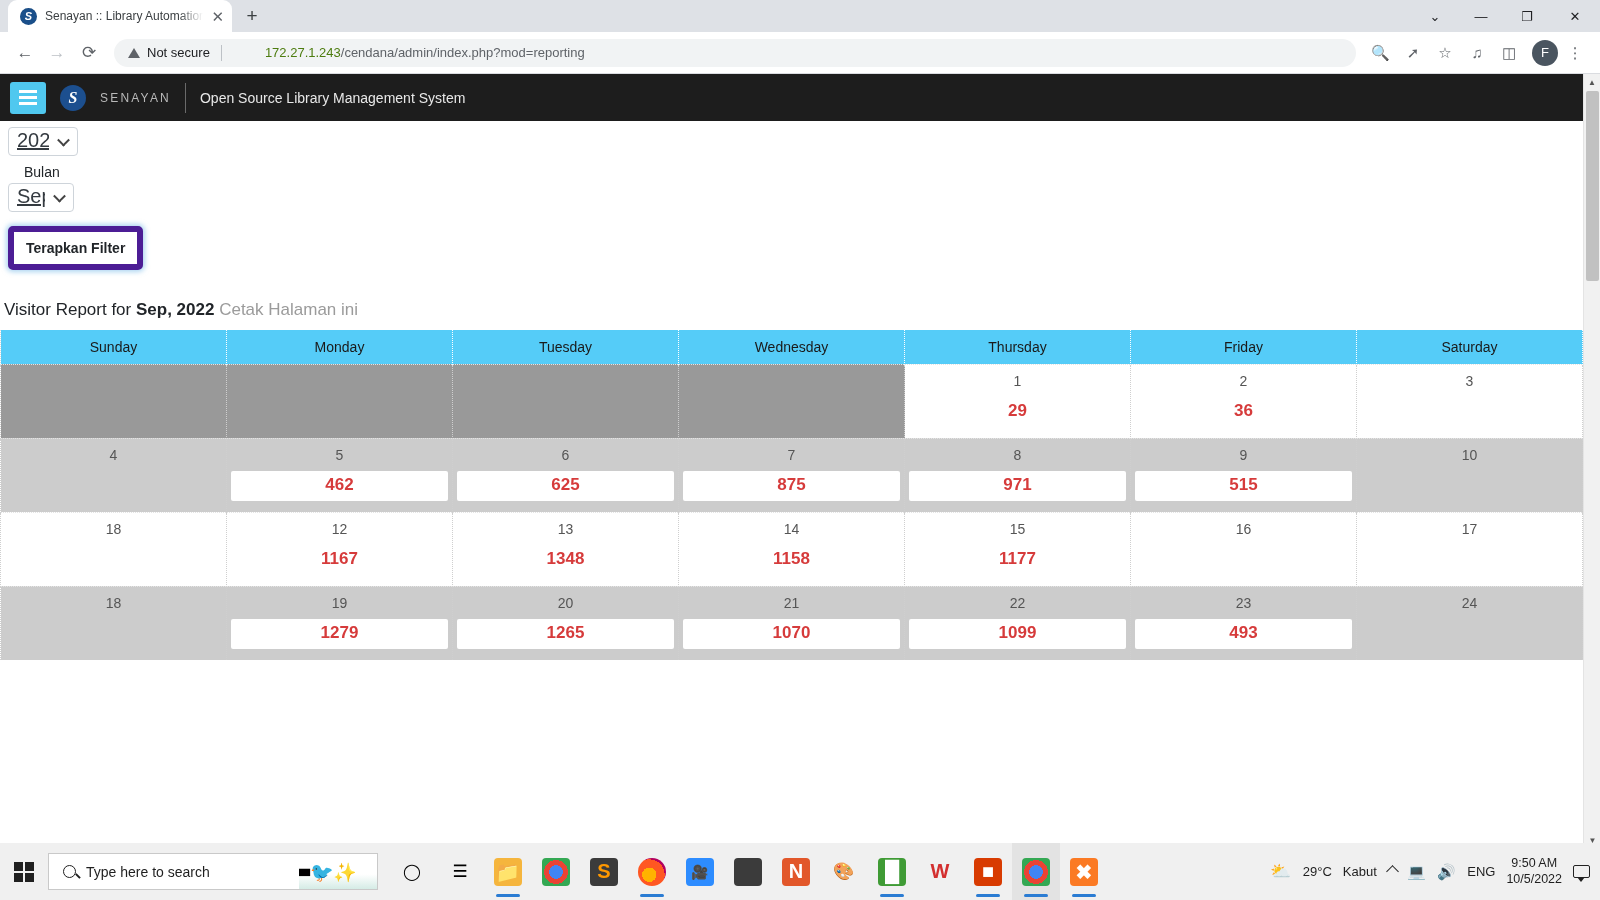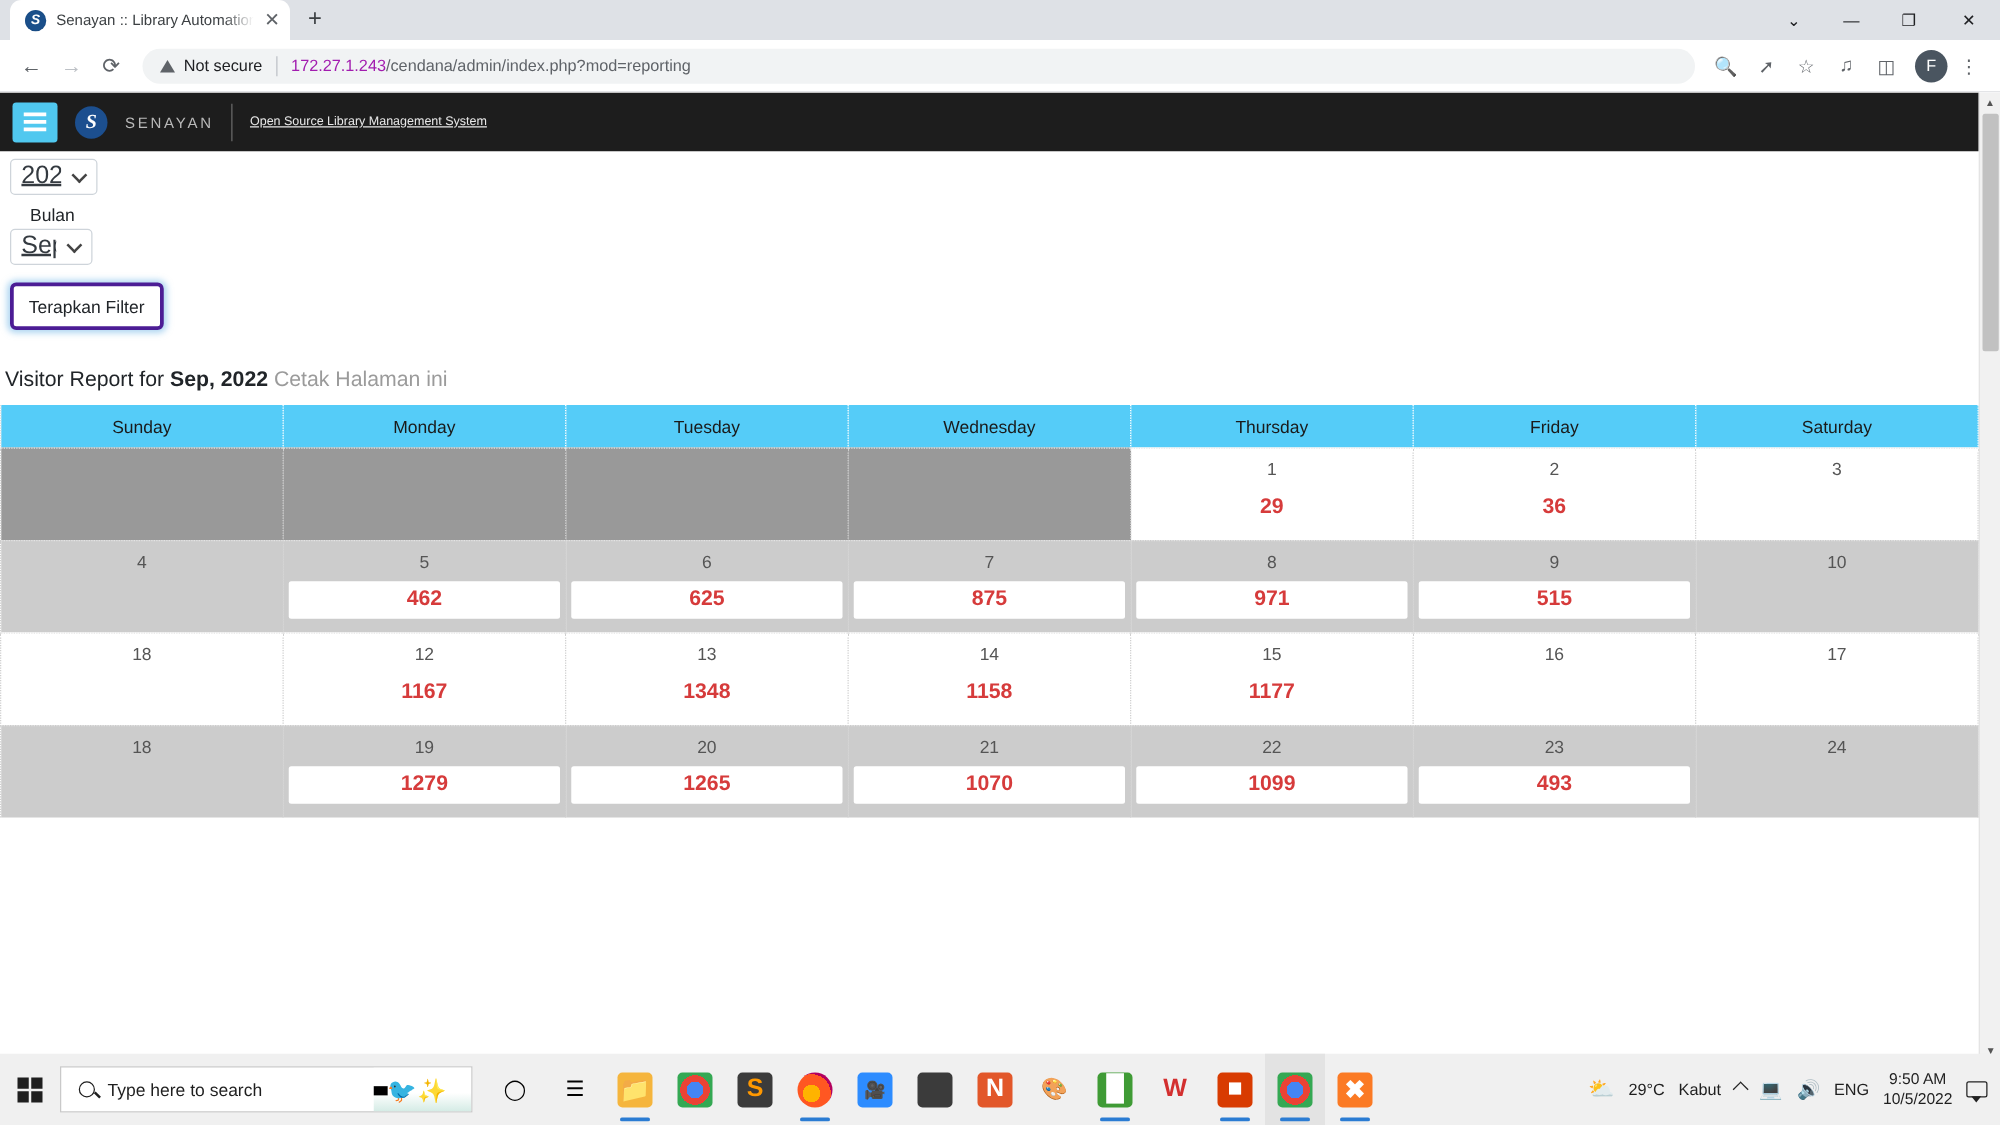--- a/index.html
+++ b/index.html
@@ -66,21 +66,21 @@
     display: flex; align-items: center; padding: 0 14px; margin: 0 8px;
     gap: 7px; font-size: 13px; color: #202124;
   }
   .warn-tri {
     width: 0; height: 0; border-left: 6px solid transparent;
     border-right: 6px solid transparent; border-bottom: 10px solid #5f6368;
     position: relative;
   }
   .omni-sep { width:1px; height:16px; background:#bdc1c6; margin: 0 4px;}
   .omni-url { white-space: nowrap; }
-  .omni-url .host { color: #a21caf; }
+  .omni-url .host { color: #4d7c0f; margin-left: 32px; }
   .omni-url .path { color: #5f6368; }
   .tool-icons { display: flex; align-items: center; gap: 2px; }
   .tool-icon {
     width: 30px; height: 30px; display: flex; align-items: center;
     justify-content: center; color: #5f6368; font-size: 15px;
   }
   .avatar {
     width: 26px; height: 26px; border-radius: 50%; background: #4a5560;
     color: #fff; font-size: 13px; display: flex; align-items: center;
     justify-content: center; margin-left: 6px;
@@ -106,21 +106,21 @@
   .senayan-logo {
     width: 26px; height: 26px; border-radius: 50%;
     background: #1c4f8f; color: #fff; font-size: 16px; font-style: italic;
     font-weight: bold; display: flex; align-items: center; justify-content: center;
     font-family: "Liberation Serif", serif;
   }
   .brand {
     color: #b9b9b9; font-size: 12px; letter-spacing: 2.2px;
   }
   .brand-sep { width: 1px; height: 30px; background: #6a6a6a; }
-  .tagline { color: #e8e8e8; font-size: 10px; text-decoration: underline; }
+  .tagline { color: #e8e8e8; font-size: 14px; }
 
   .content { padding: 0 0 0 0; }
 
   .filter-area { padding: 6px 0 0 8px; }
   .sel {
     appearance: none; -webkit-appearance: none;
     border: 1px solid #ced4da; border-radius: 4px; background: #fff;
     font-size: 20px; color: #343a40; padding: 1px 28px 4px 8px;
     font-family: "Liberation Sans", sans-serif;
     text-decoration: underline;
@@ -129,24 +129,25 @@
   .sel-wrap::after {
     content: ""; position: absolute; right: 10px; top: 50%;
     width: 7px; height: 7px; border-right: 2px solid #444;
     border-bottom: 2px solid #444; transform: translateY(-70%) rotate(45deg);
     pointer-events: none;
   }
   #year-select { width: 70px; }
   #month-select { width: 66px; }
   .lbl { font-size: 14px; color: #212529; margin: 8px 0 3px 16px; display:block; }
   .btn-filter {
-    margin-top: 14px; background: #fff; border: 3px solid #4c1d95;
+    margin-top: 14px; background: #fff; border: 6px solid #4c1d95;
     border-radius: 5px; padding: 8px 12px; font-size: 14px; color: #212529;
     box-shadow: 0 0 5px 2px rgba(110,180,230,0.55);
     font-family: "Liberation Sans", sans-serif;
+    font-weight: bold;
   }
 
   .report-title {
     margin: 30px 0 10px 4px; font-size: 17px; color: #212529;
   }
   .report-title b { font-weight: bold; }
   .report-title .print-link { color: #9b9b9b; }
 
   
   table.cal { width: 1583px; border-collapse: collapse; table-layout: fixed; }

